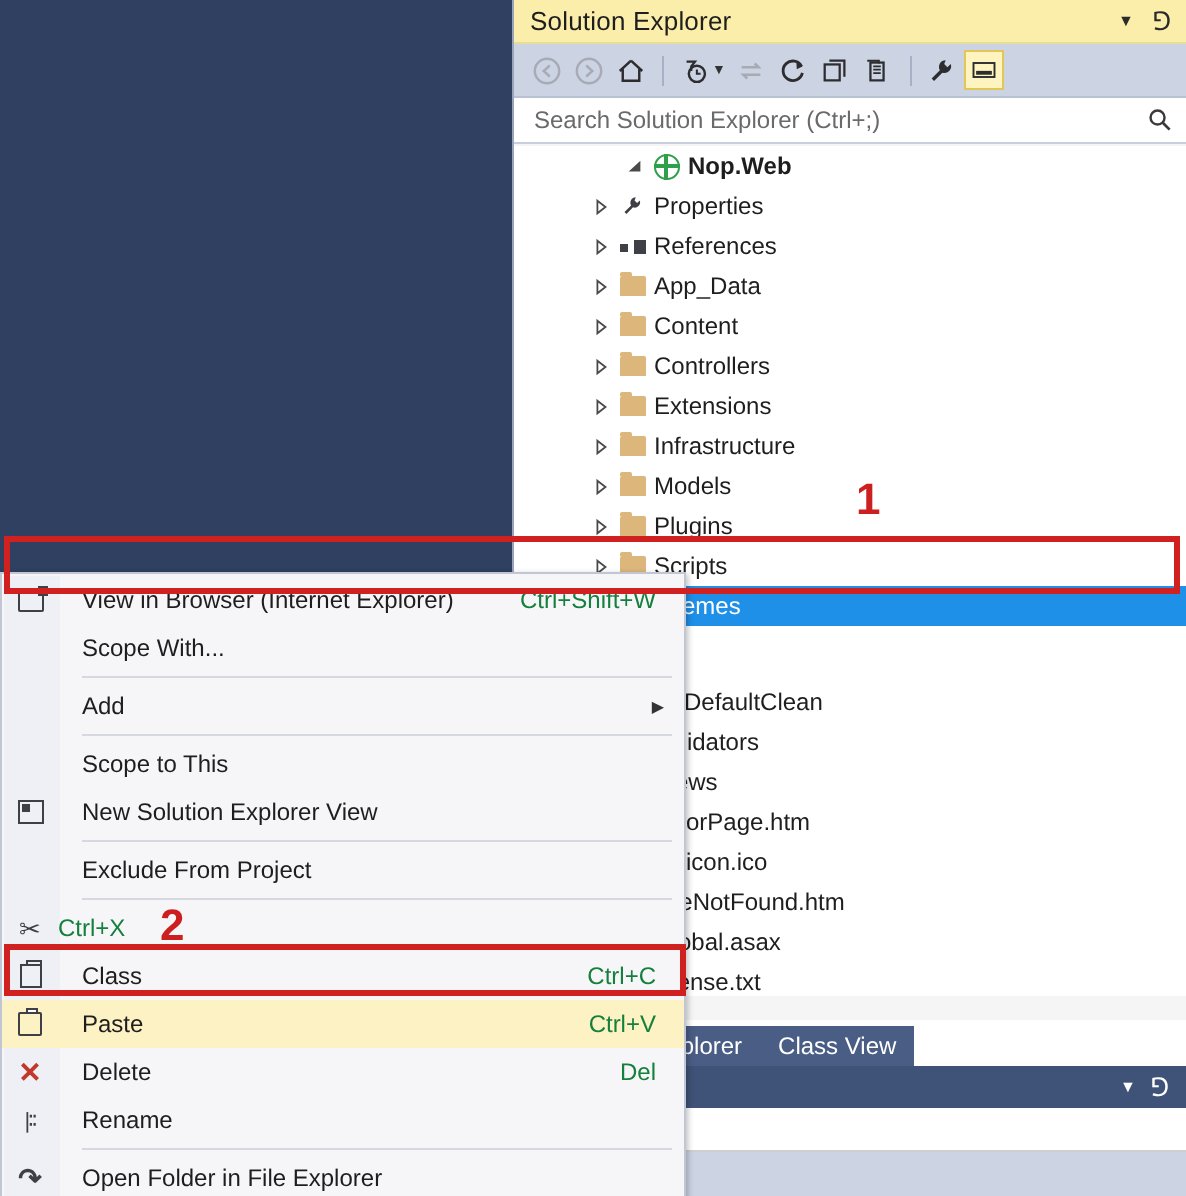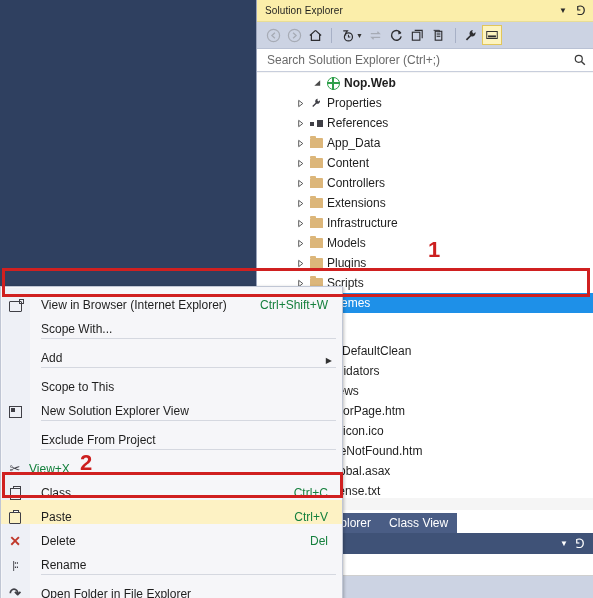--- a/index.html
+++ b/index.html
@@ -30,21 +30,21 @@
   .se-titlebar{
     height:22px;
     background:#fbeeaa;
     display:flex;align-items:center;
     padding:0 4px 0 8px;
     border-bottom:1px solid #e8dd96;
     box-sizing:border-box;
   }
   .se-title{
     flex:1;
-    font-size:10px;
+    font-size:13px;
     color:#1e1e1e;
     white-space:nowrap;
     letter-spacing:.1px;
   }
   .se-titlebtn{
     width:16px;height:16px;
     display:flex;align-items:center;justify-content:center;
     color:#2a2a2a;
     font-size:9px;
     margin-left:2px;
@@ -233,21 +233,21 @@
     box-sizing:border-box;
     padding:1px 0;
   }
   .cm-gutter{
     position:absolute;left:1px;top:1px;bottom:1px;width:28px;
     background:#eef0f6;
   }
   .cmitem{
     position:relative;
     height:24px;
-    display:flex;align-items:flex-end;
+    display:flex;align-items:center;
     box-sizing:border-box;
     z-index:2;
   }
   .cmitem.highlight{
     background:#fdf2c4;
   }
   .cm-ico{
     width:28px;min-width:28px;
     display:flex;align-items:center;justify-content:center;
     font-size:12px;color:#3f3f46;
@@ -668,21 +668,21 @@
       <div class="cm-sep"></div>
       <div class="cmitem">
         <span class="cm-ico"></span>
         <span class="cm-label">Exclude From Project</span>
       </div>
       <div class="cm-sep"></div>
       <div class="cmitem">
         <span class="cm-ico">
           <span class="ic-scissors">✂</span>
         </span>
-        <span class="cm-short">View+X</span>
+        <span class="cm-short">Ctrl+X</span>
       </div>
       <div class="cmitem">
         <span class="cm-ico">
           <span class="ic-copy"></span>
         </span>
         <span class="cm-label">Class</span>
         <span class="cm-short">Ctrl+C</span>
       </div>
       <div class="cmitem highlight">
         <span class="cm-ico">

